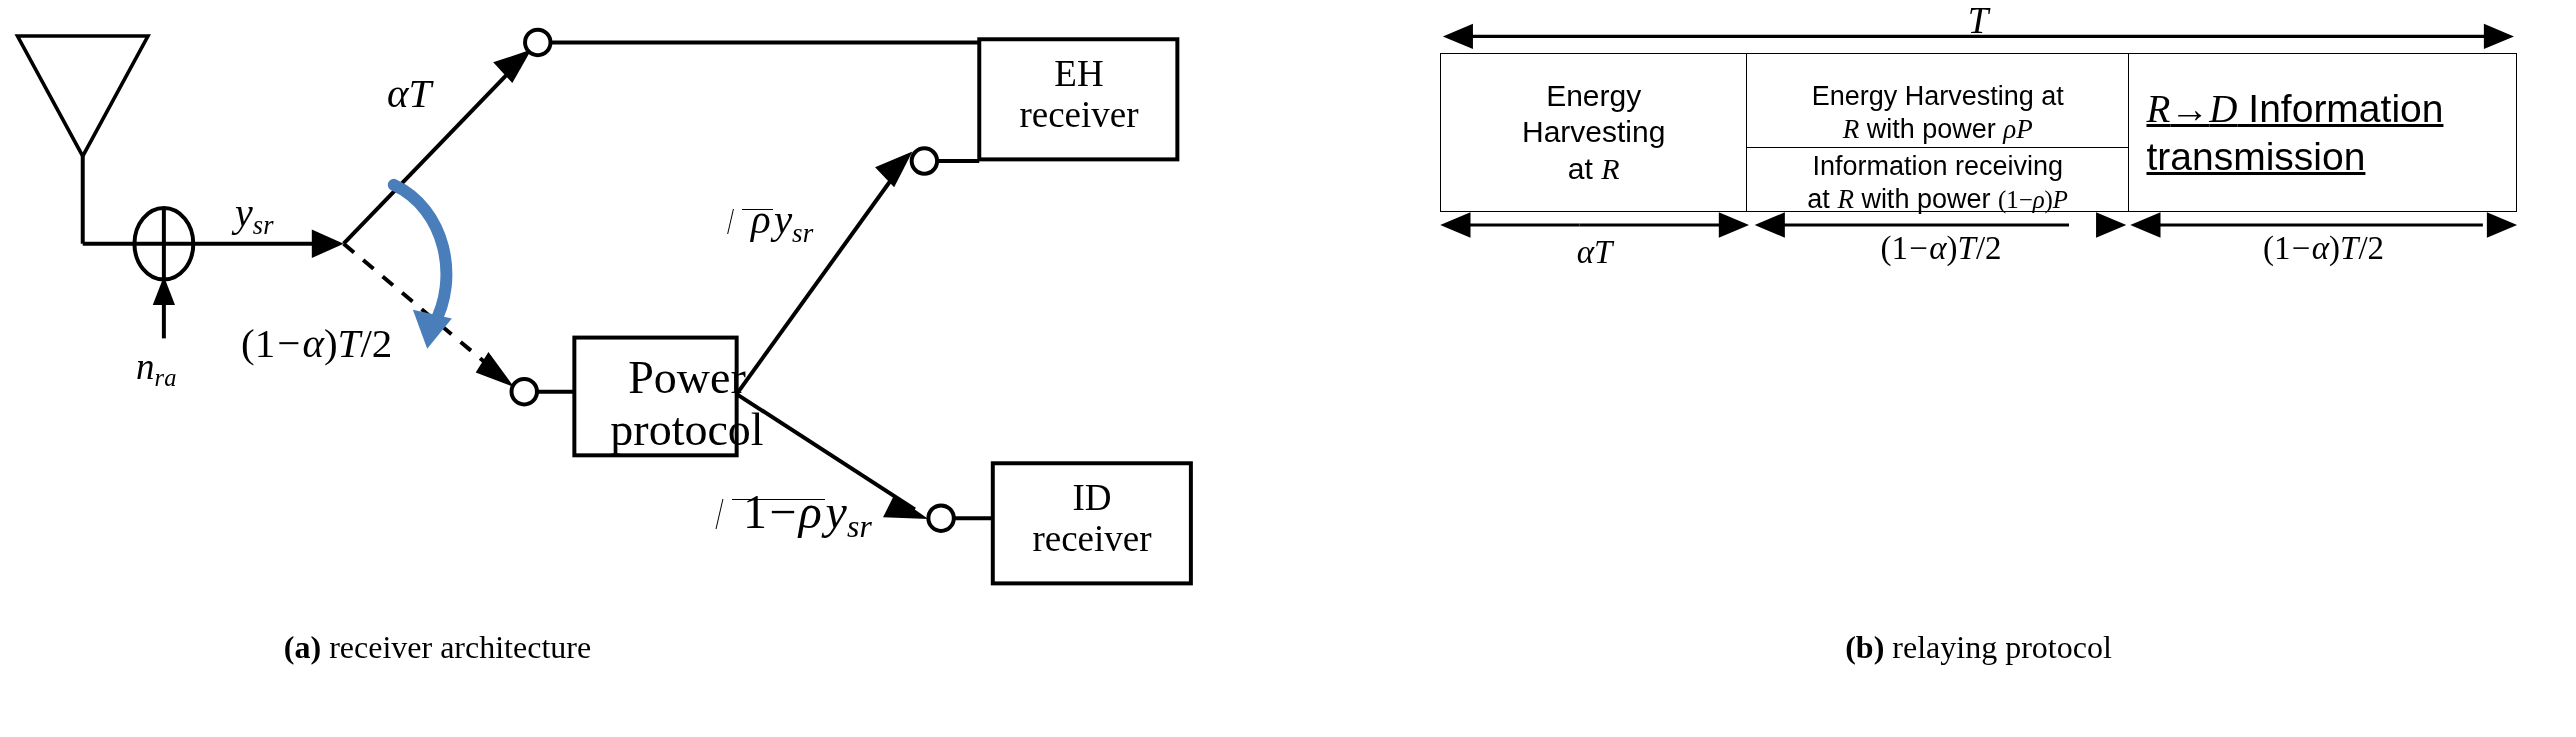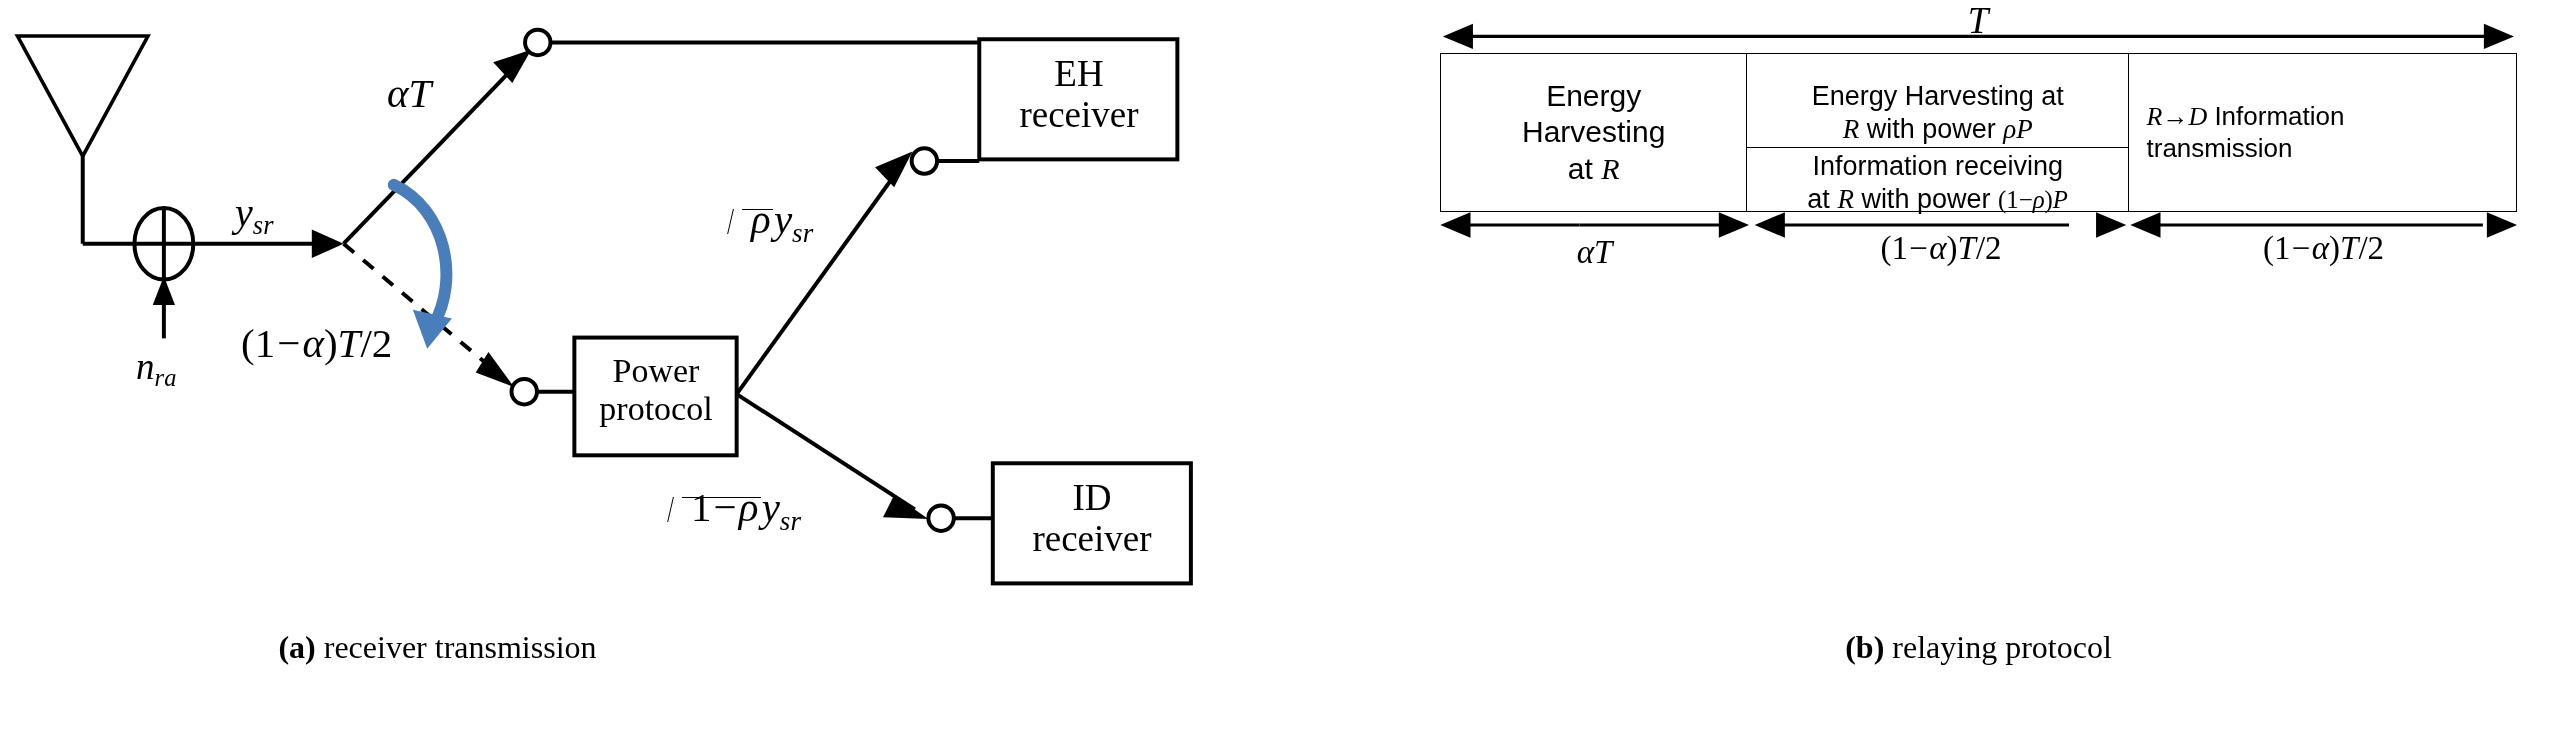--- a/index.html
+++ b/index.html
@@ -115,21 +115,21 @@
       <rect x="1231" y="49" width="249" height="151" fill="#fff" stroke="#000" stroke-width="5"></rect>
 
       <rect x="1248" y="582" width="249" height="151" fill="#fff" stroke="#000" stroke-width="5"></rect>
     </svg>
 
     <div class="boxlbl serif" style="left:980px;top:53px;width:198px;font-size:37px;">
       <span>EH</span><br>
       <span>receiver</span>
     </div>
 
-    <div class="boxlbl serif" style="left:575px;top:352px;width:162px;font-size:34px;">
+    <div class="boxlbl serif" style="left:606px;top:352px;width:162px;font-size:46px;">
       <span>Power</span><br>
       <span>protocol</span>
     </div>
 
     <div class="boxlbl serif" style="left:993px;top:477px;width:198px;font-size:37px;">
       <span>ID</span><br>
       <span>receiver</span>
     </div>
 
     <div class="abs mathbox" style="left:235px;top:193px;font-size:40px;">
@@ -145,26 +145,26 @@
     </div>
 
     <div class="abs mathbox" style="left:241px;top:323px;font-size:41px;">
       <span class="mn paren">(</span><span class="mn">1</span><span class="mn" style="padding:0 .05em">−</span><span class="mi">α</span><span class="mn paren">)</span><span class="mi">T</span><span class="mn">/</span><span class="mn">2</span>
     </div>
 
     <div class="abs mathbox" style="left:728px;top:197px;font-size:41px;">
       <span class="radical"><span class="radicand mi">ρ</span></span><span class="mi" style="margin-left:.08em">y</span><span class="mi sub">sr</span>
     </div>
 
-    <div class="abs mathbox" style="left:668px;top:485px;font-size:41px;">
+    <div class="abs mathbox" style="left:716px;top:485px;font-size:48px;">
       <span class="radical"><span class="radicand"><span class="mn">1</span><span class="mn" style="padding:0 .05em">−</span><span class="mi">ρ</span></span></span><span class="mi" style="margin-left:.08em">y</span><span class="mi sub">sr</span>
     </div>
 
     <div class="caption" style="left:0;top:629px;width:875px;">
-      <b>(a)</b><span> receiver transmission</span>
+      <b>(a)</b><span> receiver architecture</span>
     </div>
   </div>
 
   <div id="panelB" class="abs">
 
     <svg class="abs" style="left:0;top:0;" width="1287" height="95" viewBox="0 0 1617 120">
       <path d="M215,46 L1518,46" stroke="#000" stroke-width="4"></path>
       <polygon points="190,46 228,30 228,62" fill="#000"></polygon>
       <polygon points="1543,46 1505,30 1505,62" fill="#000"></polygon>
     </svg>
@@ -193,21 +193,21 @@
         </div>
         <div class="pbCell" style="height:50%;font-size:27px;align-items:center;">
           <div>
             <span>Information receiving</span><br>
             <span>at </span><span class="mi serif">R</span><span> with power </span><span class="serif" style="font-size:.92em"><span class="mn">(</span><span class="mn">1</span><span class="mn">−</span><span class="mi">ρ</span><span class="mn">)</span><span class="mi">P</span></span>
           </div>
         </div>
       </div>
 
       <div class="pbCol" style="width:36%;">
-        <div class="pbCell" style="height:100%;font-size:26px;justify-content:flex-start;padding-left:17.5px;">
+        <div class="pbCell" style="height:100%;font-size:39px;justify-content:flex-start;padding-left:17.5px;text-decoration:underline;">
           <div style="text-align:left;">
             <span class="mi serif">R</span><span class="mn serif">→</span><span class="mi serif">D</span><span> Information</span><br>
             <span>transmission</span>
           </div>
         </div>
       </div>
     </div>
 
     <svg class="abs" style="left:0;top:201px;" width="1287" height="56" viewBox="0 0 1617 70">
 

